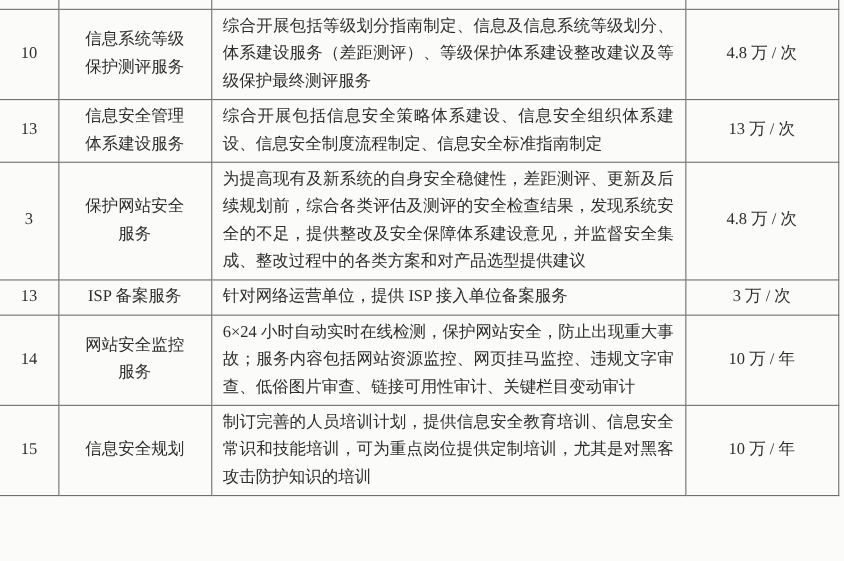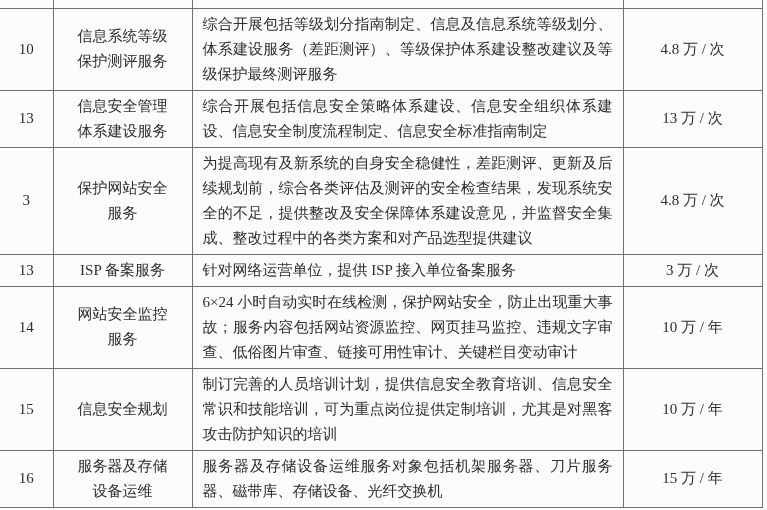--- a/index.html
+++ b/index.html
@@ -102,22 +102,15 @@
         <td class="price">10 万 / 年</td>
       </tr>
 
       <tr>
         <td class="no">15</td>
         <td class="name">信息安全规划</td>
         <td class="desc">制订完善的人员培训计划，提供信息安全教育培训、信息安全常识和技能培训，可为重点岗位提供定制培训，尤其是对黑客攻击防护知识的培训</td>
         <td class="price">10 万 / 年</td>
       </tr>
 
-      <tr>
-        <td class="no">16</td>
-        <td class="name">服务器及存储
-设备运维</td>
-        <td class="desc">服务器及存储设备运维服务对象包括机架服务器、刀片服务器、磁带库、存储设备、光纤交换机</td>
-        <td class="price">15 万 / 年</td>
-      </tr>
     </tbody>
   </table>
 </div>
 
 </body></html>

